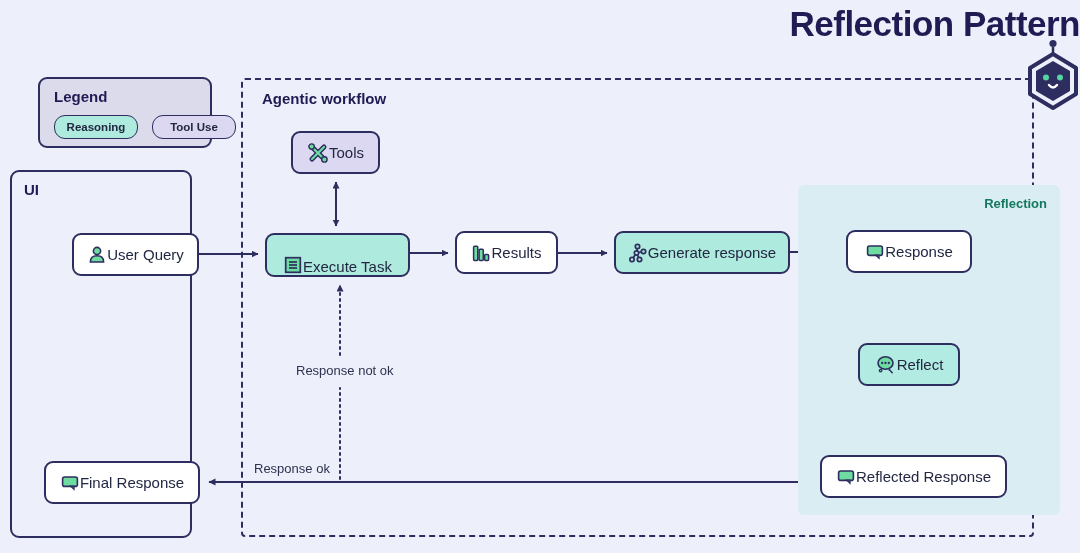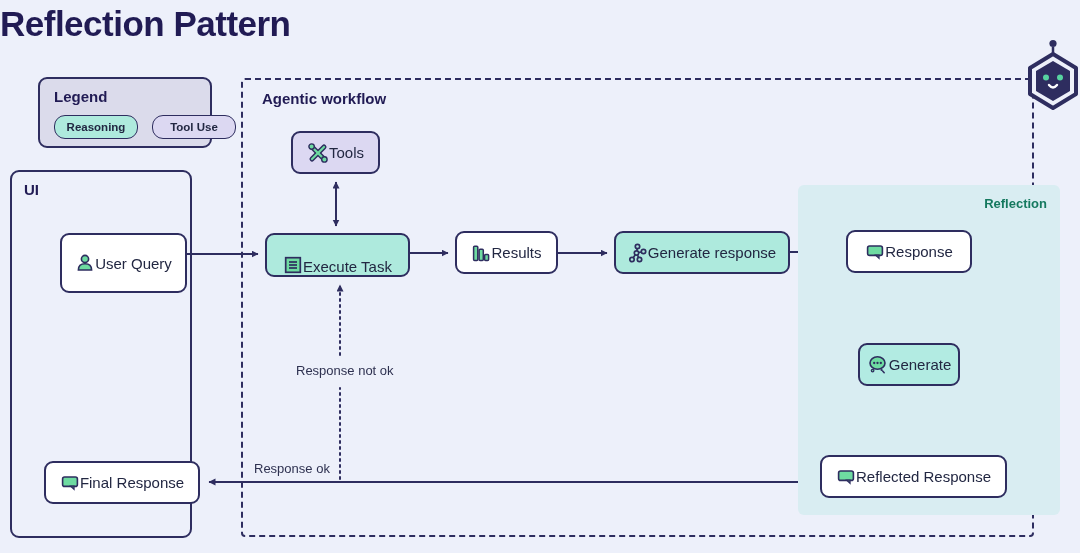--- a/index.html
+++ b/index.html
@@ -5,21 +5,21 @@
   :root{
     --page-bg:#edf0fa; --navy:#2e2d5f; --title-color:#211b54; --text:#222742;
     --accent-teal:#aeeadd; --accent-lavender:#dcd8f2; --legend-bg:#dbdbeb;
     --reflection-bg:#d9edf2; --icon-green:#6edba1; --reflection-label:#15795f;
     --node-bg:#ffffff;
   }
   *{box-sizing:border-box;margin:0;padding:0;}
   body{background:var(--page-bg);font-family:"Liberation Sans","DejaVu Sans",sans-serif;}
   .canvas{position:relative;width:1080px;height:553px;background:var(--page-bg);overflow:hidden;}
 
-  .title{position:absolute;left:0;top:4px;width:100%;text-align:left;
+  .title{position:absolute;left:0;top:4px;width:100%;text-align:right;
     font-size:35px;font-weight:800;letter-spacing:-0.5px;color:var(--title-color);}
 
   .panel{position:absolute;border:2px solid var(--navy);border-radius:9px;}
   .panel-label{position:absolute;font-size:15px;font-weight:700;color:var(--title-color);}
 
   .legend-box{left:26px;top:77px;width:174px;height:71px;background:var(--legend-bg);margin-left:12px;}
   .chip{position:absolute;top:36px;width:84px;height:24px;border:1.5px solid var(--navy);
     border-radius:11px;display:flex;align-items:center;justify-content:center;
     font-size:11.5px;font-weight:600;color:var(--text);}
   .chip.reasoning{left:14px;background:var(--accent-teal);}
@@ -126,21 +126,21 @@
         <line x1="5" y1="5" x2="17" y2="17" class="ink" stroke-width="5" stroke-linecap="round"></line>
         <line x1="5" y1="17" x2="17" y2="5" stroke="#6edba1" stroke-width="2.2" stroke-linecap="round"></line>
         <line x1="5" y1="5" x2="17" y2="17" stroke="#6edba1" stroke-width="2.2" stroke-linecap="round"></line>
         <circle cx="4.6" cy="4.6" r="2.7" class="gfill ink" stroke-width="1.4"></circle>
         <circle cx="17.4" cy="17.4" r="2.7" class="gfill ink" stroke-width="1.4"></circle>
       </svg>
     </span>
     <span class="nlabel">Tools</span>
   </div>
 
-  <div class="node" style="left:60px;top:233px;width:127px;height:60px;">
+  <div class="node" style="left:72px;top:233px;width:127px;height:43px;">
     <span class="icon">
       <svg width="20" height="20" viewBox="0 0 20 20">
         <circle cx="10" cy="6" r="3.6" class="gfill ink" stroke-width="1.6"></circle>
         <path d="M3.4,17 Q3.4,10.8 10,10.8 Q16.6,10.8 16.6,17 Z" class="gfill ink" stroke-width="1.6"></path>
       </svg>
     </span>
     <span class="nlabel">User Query</span>
   </div>
 
   <div class="node teal" style="left:265px;top:233px;width:145px;height:44px;align-items:flex-end;">
@@ -198,21 +198,21 @@
       <svg width="22" height="22" viewBox="0 0 22 22">
         <ellipse cx="10.5" cy="9" rx="7.5" ry="6.2" class="gfill ink" stroke-width="1.6"></ellipse>
         <circle cx="7.2" cy="9" r="1.15" class="navyfill"></circle>
         <circle cx="10.5" cy="9" r="1.15" class="navyfill"></circle>
         <circle cx="13.8" cy="9" r="1.15" class="navyfill"></circle>
         <circle cx="5.6" cy="16.6" r="1.3" class="gfill ink" stroke-width="1.2"></circle>
         <circle cx="14.6" cy="16" r="1.1" class="navyfill"></circle>
         <line x1="15.6" y1="17" x2="17.2" y2="18.8" class="ink" stroke-width="1.5" stroke-linecap="round"></line>
       </svg>
     </span>
-    <span class="nlabel">Generate</span>
+    <span class="nlabel">Reflect</span>
   </div>
 
   <div class="node" style="left:820px;top:455px;width:187px;height:43px;">
     <span class="icon">
       <svg width="20" height="20" viewBox="0 0 20 20">
         <rect x="2.6" y="4" width="14.8" height="9.4" rx="2" class="gfill ink" stroke-width="1.6"></rect>
         <path d="M10.8,13.2 L14,16.2 L14,13.2 Z" class="gfill ink" stroke-width="1.3"></path>
       </svg>
     </span>
     <span class="nlabel">Reflected Response</span>

